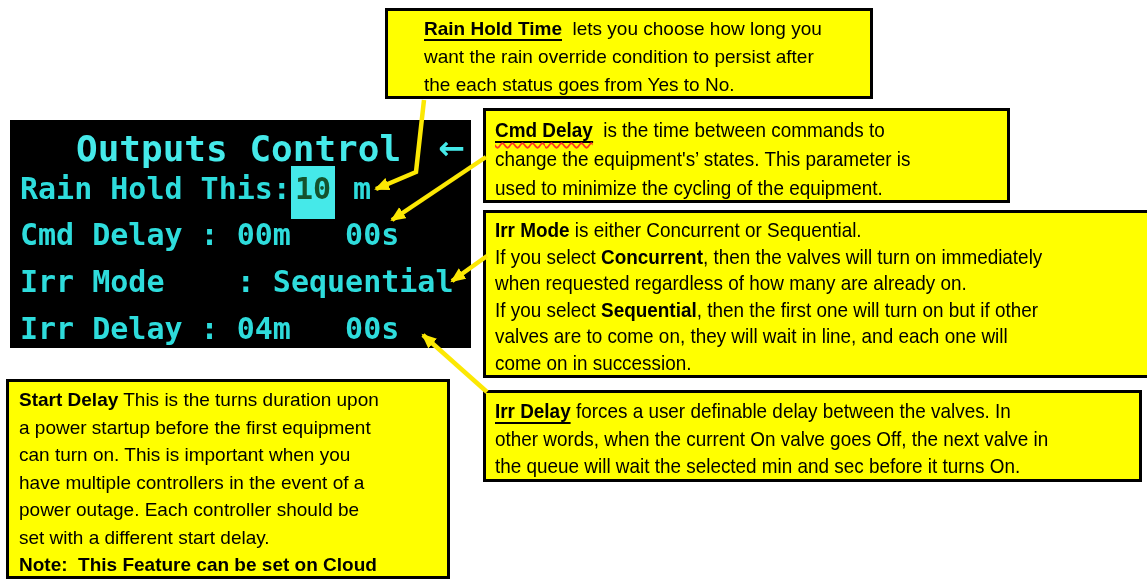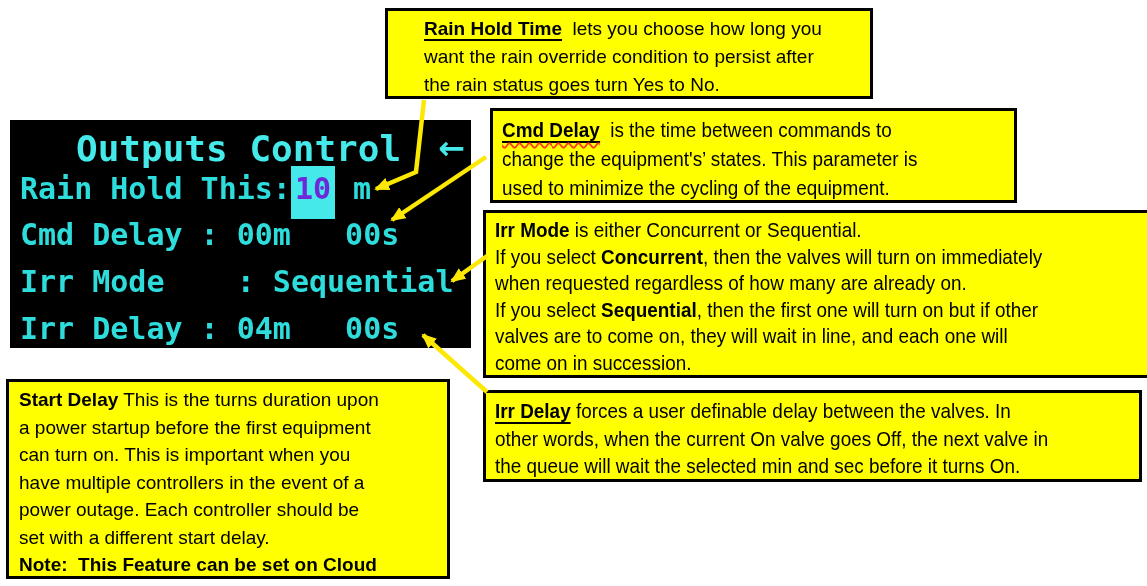--- a/index.html
+++ b/index.html
@@ -31,35 +31,35 @@
     position:absolute;left:10px;
     font-family:"DejaVu Sans Mono", monospace;
     font-weight:bold;font-size:30px;line-height:34px;
     color:#2edcdc;white-space:pre;
   }
   .lcd-row.r1{top:52px;}
   .lcd-row.r2{top:98px;}
   .lcd-row.r3{top:145px;}
   .lcd-row.r4{top:192px;}
   .hl{
-    background:#45e9e9;color:#6d28d9;
+    background:#45e9e9;color:#14532d;
     padding:5px 4px 13px 4px; 
   }
 
   
   .callout{
     position:absolute;box-sizing:border-box;
     background:#ffff00;border:3px solid #000000;
     color:#000000;
   }
   .callout .content{padding:4px 10px 0 10px;}
   .cline{white-space:nowrap;}
   .co-rain    {left:385px;top:8px;  width:488px;height:91px; font-size:19px;padding-left:26px;}
   .co-rain    .cline{line-height:28px;}
-  .co-cmd     {left:483px;top:108px;width:527px;height:95px; font-size:21px;margin-left:7px;}
+  .co-cmd     {left:483px;top:108px;width:527px;height:95px; font-size:21px;}
   .co-cmd     .cline{line-height:29px;}
   .co-irrmode {left:483px;top:210px;width:694px;height:168px;font-size:21px;}
   .co-irrmode .cline{line-height:26.5px;}
   .co-irrdelay{left:483px;top:390px;width:659px;height:92px; font-size:21px;}
   .co-irrdelay .cline{line-height:27.5px;}
   .co-start   {left:6px;  top:379px;width:444px;height:200px;font-size:19px;}
   .co-start   .cline{line-height:27.5px;}
   
   .cond .content{transform:scaleX(0.90);transform-origin:0 0;width:111%;}
 
@@ -92,21 +92,21 @@
 
     <div class="lcd-row r2">Cmd Delay : 00m   00s</div>
     <div class="lcd-row r3">Irr Mode    : Sequential</div>
     <div class="lcd-row r4">Irr Delay : 04m   00s</div>
   </div>
 
   <div class="callout co-rain">
     <div class="content">
         <div class="cline"><span class="f-b f-u">Rain Hold Time</span><span>&nbsp; lets you choose how long you</span></div>
         <div class="cline"><span>want the rain override condition to persist after</span></div>
-        <div class="cline"><span>the rain status goes turn Yes to No.</span></div>
+        <div class="cline"><span>the each status goes from Yes to No.</span></div>
       </div>
   </div>
 
   <div class="callout co-cmd cond">
     <div class="content">
         <div class="cline"><span class="f-b f-u f-w">Cmd Delay</span><span>&nbsp; is the time between commands to</span></div>
         <div class="cline"><span>change the equipment's’ states. This parameter is</span></div>
         <div class="cline"><span>used to minimize the cycling of the equipment.</span></div>
       </div>
   </div>

